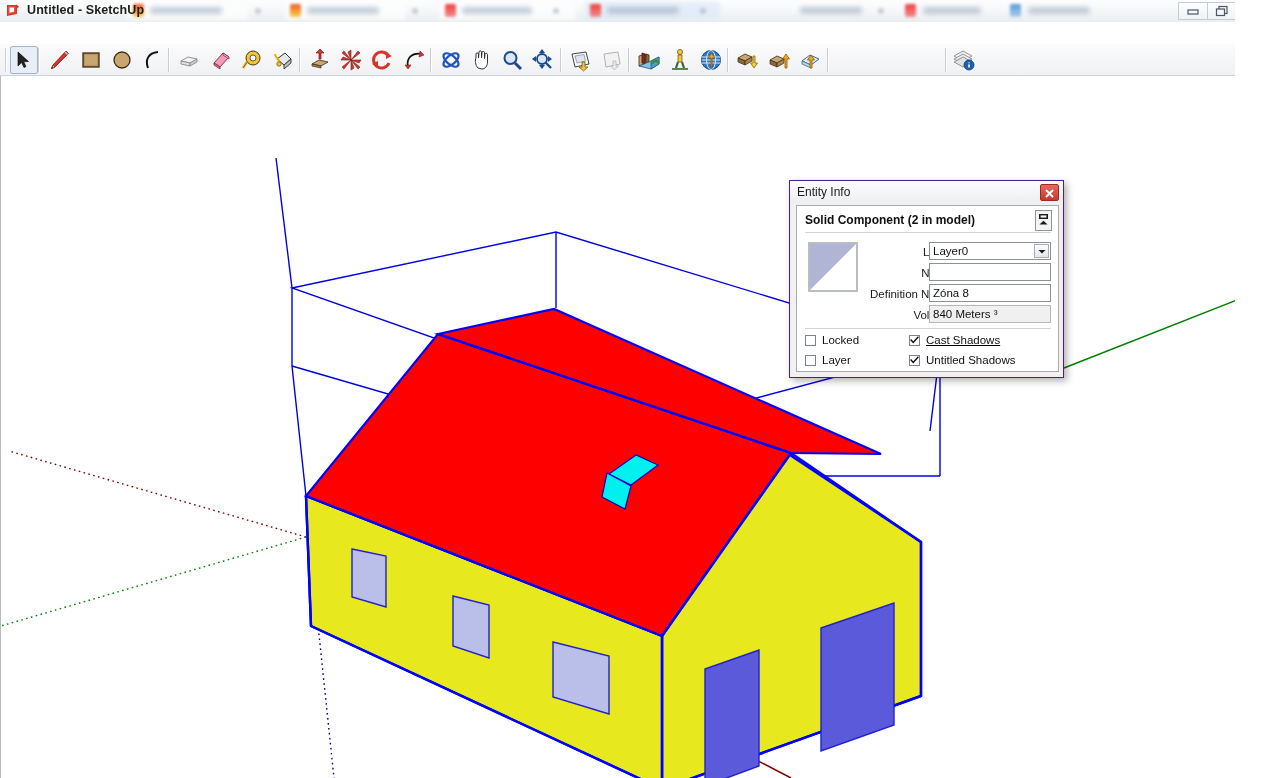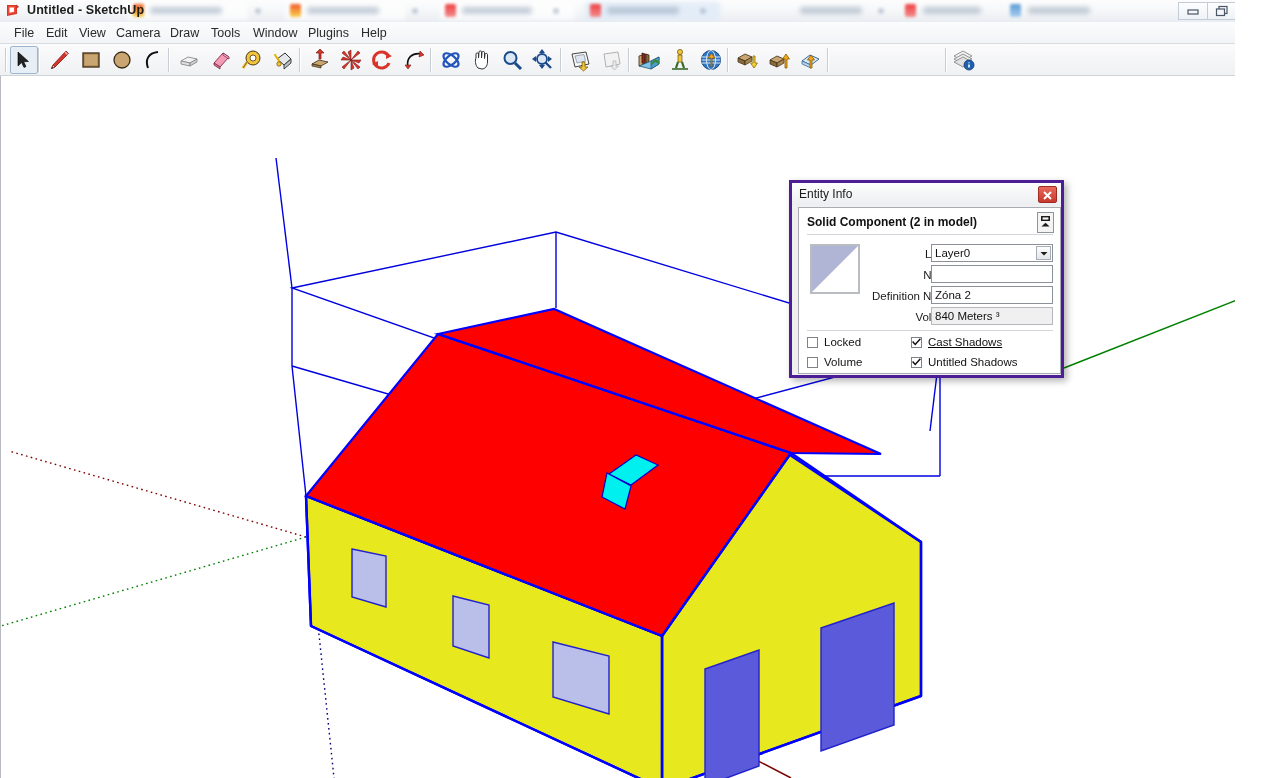--- a/index.html
+++ b/index.html
@@ -61,21 +61,21 @@
      background:linear-gradient(180deg,#fdfdfd,#e2e6ea);border:1px solid #a7adb5;
      box-sizing:border-box;display:flex;align-items:center;justify-content:center;}
 
   
   .canvas{position:absolute;left:0;top:76px;width:1279px;height:702px;background:#fff;
      border-left:1px solid #b8bcc2;box-sizing:border-box;overflow:hidden;}
   .canvas svg{position:absolute;left:0;top:0;}
 
   
   .panel{position:absolute;left:789px;top:180px;width:275px;height:198px;
-     background:#f0f0f0;border:3px solid #4c1d95;box-sizing:border-box;
+     background:#f0f0f0;border:1px solid #4c1d95;box-sizing:border-box;
      box-shadow:3px 3px 7px rgba(0,0,0,.30);}
   .panel-title{position:absolute;left:0;top:0;width:100%;height:22px;
      background:linear-gradient(180deg,#fdfdfd,#eceef1);box-sizing:border-box;}
   .panel-title-txt{position:absolute;left:7px;top:4px;font-size:12px;color:#1a1a1a;}
   .panel-close{position:absolute;right:4px;top:3px;width:17px;height:15px;
      background:linear-gradient(180deg,#e86a5e,#c8392c);border:1px solid #9e2b20;
      border-radius:2px;display:flex;align-items:center;justify-content:center;cursor:default;}
   .panel-body{position:absolute;left:6px;top:24px;width:263px;height:167px;
      background:#fff;border:1px solid #a8acb2;box-sizing:border-box;}
   .section-head{position:absolute;left:8px;top:7px;font-size:12px;font-weight:700;color:#101010;}
@@ -158,31 +158,20 @@
       </div>
       <div class="wbtn">
         <svg width="16" height="12" viewBox="0 0 16 12">
           <path d="M3 2 L13 10 M13 2 L3 10" stroke="#4a5566" stroke-width="1.6" fill="none"></path>
           <path d="M3 2 L6 2 M10 2 L13 2 M3 10 L6 10 M10 10 L13 10" stroke="#4a5566" stroke-width="1.6"></path>
         </svg>
       </div>
     </div>
   </div>
 
-  <div class="menubar">
-    <div class="menu-item" style="left:8px;">File</div>
-    <div class="menu-item" style="left:40px;">Edit</div>
-    <div class="menu-item" style="left:73px;">View</div>
-    <div class="menu-item" style="left:110px;">Camera</div>
-    <div class="menu-item" style="left:164px;">Draw</div>
-    <div class="menu-item" style="left:205px;">Tools</div>
-    <div class="menu-item" style="left:247px;">Window</div>
-    <div class="menu-item" style="left:302px;">Plugins</div>
-    <div class="menu-item" style="left:355px;">Help</div>
-  </div>
 
   <div class="toolbar">
 
     <div class="tsep" style="left:5px;"></div>
     <div class="tbtn sel" style="left:10px;">
       <span>
       <svg width="20" height="20" viewBox="0 0 20 20">
             <path d="M4 2 L4 16 L7.6 12.6 L10 17.5 L12 16.5 L9.7 11.8 L14.5 11.5 Z" fill="#222" stroke="#000" stroke-width=".6"></path>
           </svg>
       </span>
@@ -555,34 +544,34 @@
           <svg width="8" height="5" viewBox="0 0 8 5">
               <path d="M0.5 1 L4 4.4 L7.5 1 Z" fill="#1c1c1c"></path>
             </svg>
         </span>
       </div>
 
       <div class="fld-label" style="left:90px;top:61px;width:68px;">Name:</div>
       <div class="fld-input" style="left:132px;top:57px;width:122px;"></div>
 
       <div class="fld-label" style="left:40px;top:82px;width:118px;">Definition Name:</div>
-      <div class="fld-input" style="left:132px;top:78px;width:122px;">Zóna 2</div>
+      <div class="fld-input" style="left:132px;top:78px;width:122px;">Zóna 8</div>
 
       <div class="fld-label" style="left:70px;top:103px;width:88px;">Volume:</div>
       <div class="fld-input ro" style="left:132px;top:99px;width:122px;">840 Meters ³</div>
 
       <div class="divider2"></div>
 
       <div class="cbrow" style="left:8px;top:128px;">
         <span class="cbox"></span>
         <span class="cblabel">Locked</span>
       </div>
       <div class="cbrow" style="left:8px;top:148px;">
         <span class="cbox"></span>
-        <span class="cblabel">Volume</span>
+        <span class="cblabel">Layer</span>
       </div>
       <div class="cbrow" style="left:112px;top:128px;text-decoration:underline;">
         <span class="cbox">
           <svg width="9" height="8" viewBox="0 0 9 8">
               <path d="M0.6 3.6 L3.2 6.4 L8.4 0.8" stroke="#111" stroke-width="1.5" fill="none"></path>
             </svg>
         </span>
         <span class="cblabel">Cast Shadows</span>
       </div>
       <div class="cbrow" style="left:112px;top:148px;">

